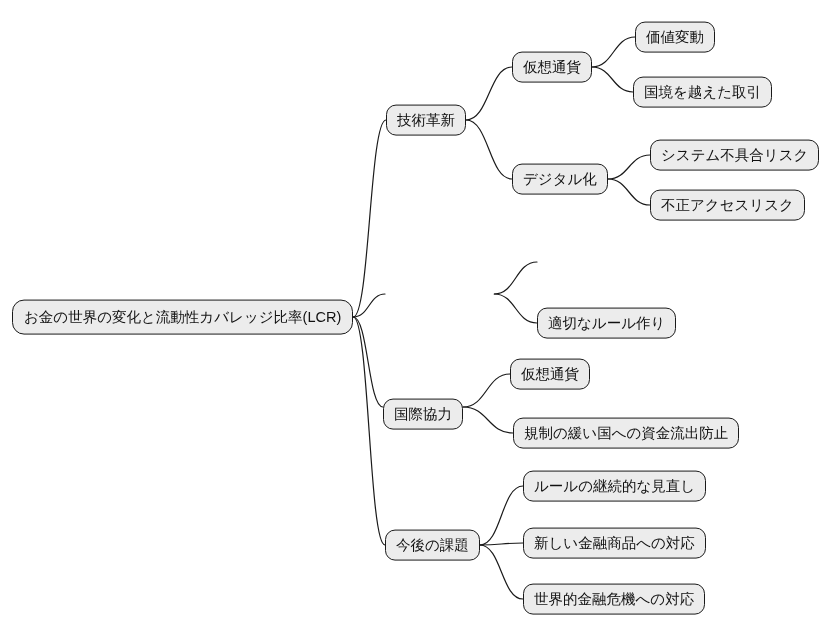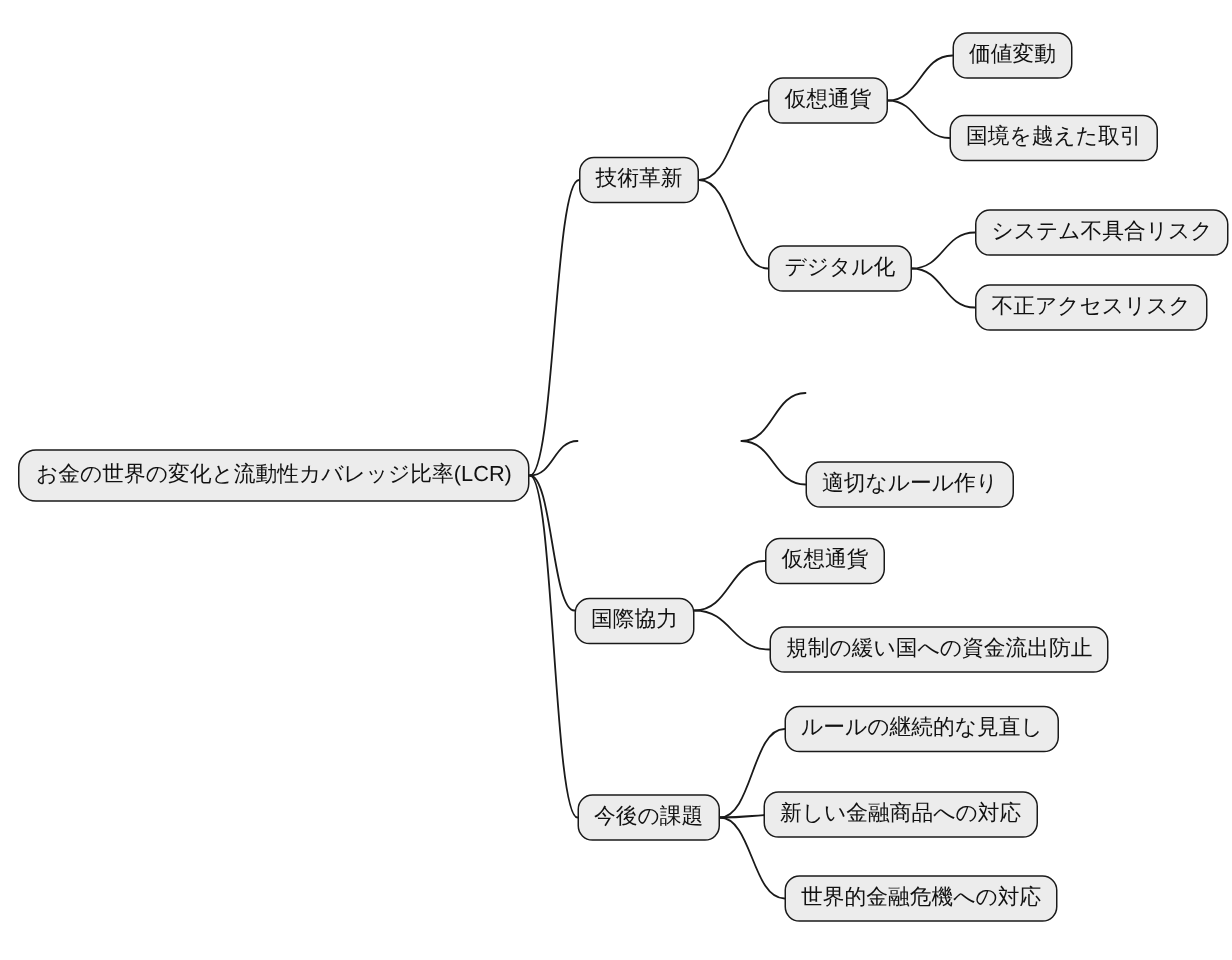--- a/index.html
+++ b/index.html
@@ -78,16 +78,16 @@
   <div class="node" style="left:650px; top:205px">不正アクセスリスク</div>
 
   <div class="node" style="left:537px; top:323px">適切なルール作り</div>
 
   <div class="node" style="left:383px; top:414px">国際協力</div>
   <div class="node" style="left:510px; top:374px">仮想通貨</div>
   <div class="node" style="left:513px; top:433px">規制の緩い国への資金流出防止</div>
 
   <div class="node" style="left:385px; top:545px">今後の課題</div>
   <div class="node" style="left:523px; top:486px">ルールの継続的な見直し</div>
-  <div class="node" style="left:509px; top:543px">新しい金融商品への対応</div>
+  <div class="node" style="left:523px; top:543px">新しい金融商品への対応</div>
   <div class="node" style="left:523px; top:599px">世界的金融危機への対応</div>
 
 </div>
 
 </body></html>

